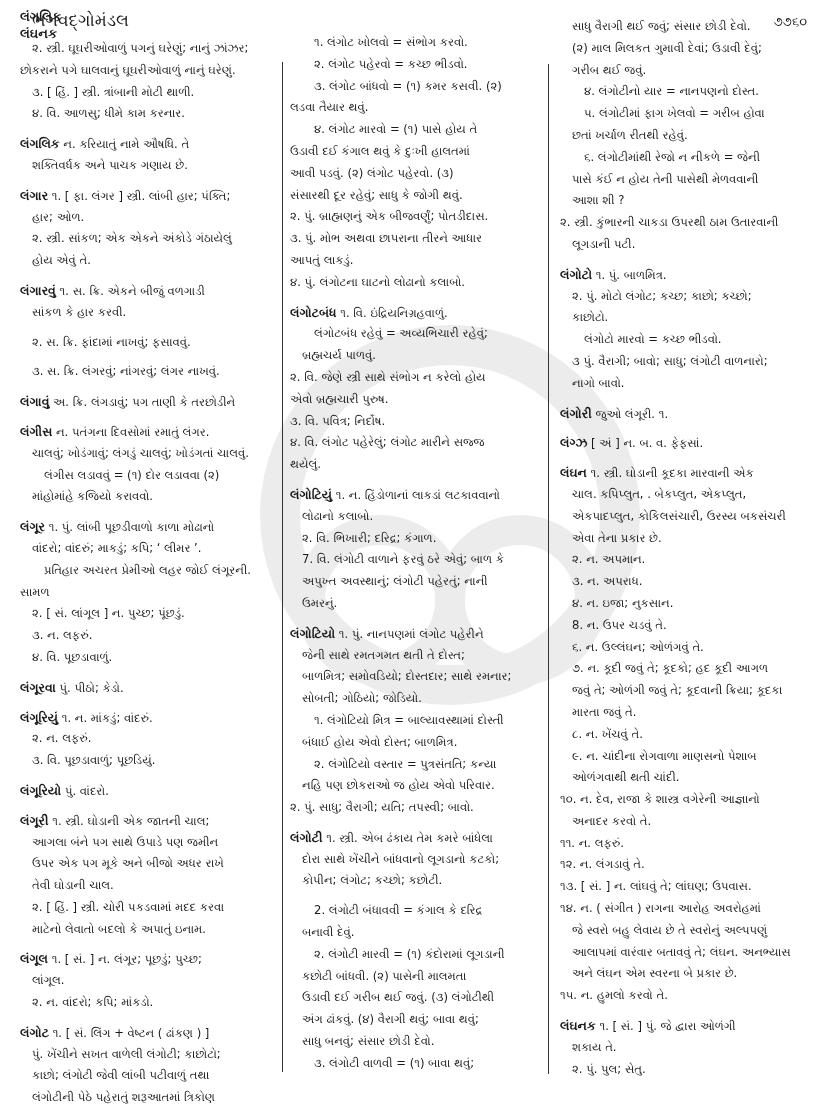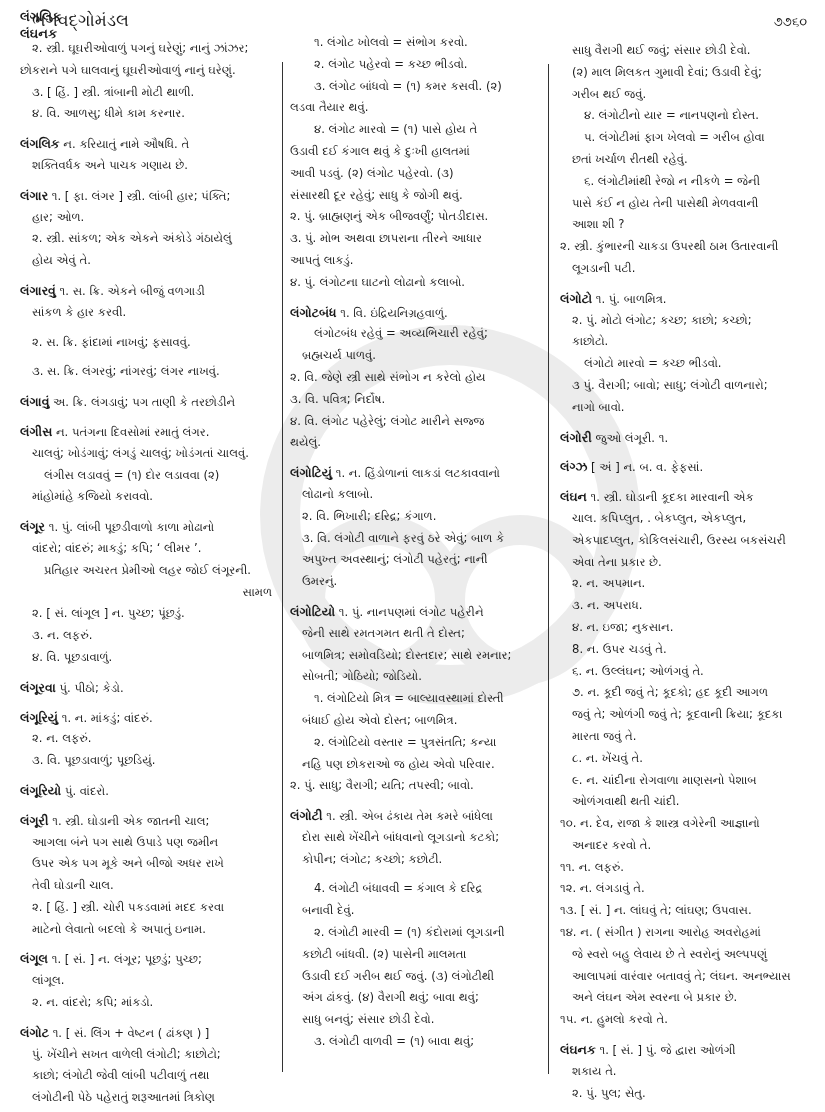--- a/index.html
+++ b/index.html
@@ -17,29 +17,29 @@
   .hdr { position:absolute; top:0; left:0; width:825px; height:56px; }
   .hdr .left { position:absolute; left:20px; top:8px; font-size:13px; font-weight:bold; line-height:17px; }
   .hdr .center { position:absolute; left:0; width:825px; top:10px; text-align:left; font-size:17px;padding-left:32px; }
   .hdr .right { position:absolute; right:18px; top:14px; font-size:13px;margin-left:17px; }
   .col {
     position:absolute; top:36px; font-size:11.6px; line-height:21.8px;
     white-space:nowrap; overflow:hidden;
   }
   .col1 { left:20px; width:258px; top:38px; }
   .col2 { left:290px; width:254px; top:32px; }
-  .col3 { left:560px; width:258px; top:40px; }
+  .col3 { left:560px; width:258px; top:16px; }
   .rule { position:absolute; width:1px; background:#333; }
   .rule1 { left:282px; top:62px; height:1010px; }
   .rule2 { left:548px; top:64px; height:1010px; }
   .ln { display:block; height:21.8px; }
   .ln.gap { margin-top:8px; }
   .ln.ind { padding-left:12px; }
   .ln.ind2 { padding-left:24px; }
-  .ln.right { text-align:right; padding-right:6px; }
+  .ln.right { text-align:left; padding-right:6px; }
   .hw { font-weight:bold; font-size:12.5px; }
 </style>
 </head>
 <body>
 
 <svg class="watermark" viewBox="0 0 380 430">
   <circle cx="190" cy="215" r="170" fill="none" stroke="#000" stroke-width="40"></circle>
   <circle cx="120" cy="300" r="70" fill="none" stroke="#000" stroke-width="30"></circle>
   <circle cx="260" cy="300" r="70" fill="none" stroke="#000" stroke-width="30"></circle>
 </svg>
@@ -113,42 +113,43 @@
     <span class="ln "><span>આવી પડવું. (૨) લંગોટ પહેરવો. (૩)</span></span>
     <span class="ln "><span>સંસારથી દૂર રહેવું; સાધુ કે જોગી થવું.</span></span>
     <span class="ln "><span>૨. પું. બ્રાહ્મણનું એક બીજવર્ણું; પોતડીદાસ.</span></span>
     <span class="ln "><span>૩. પું. મોભ અથવા છાપરાના તીરને આધાર</span></span>
     <span class="ln "><span>આપતું લાકડું.</span></span>
     <span class="ln "><span>૪. પું. લંગોટના ઘાટનો લોઢાનો કલાબો.</span></span>
     <span class="ln gap"><span class="hw">લંગોટબંધ</span><span> ૧. વિ. ઇંદ્રિયનિગ્રહવાળું.</span></span>
     <span class="ln ind2"><span>લંગોટબંધ રહેવું = અવ્યભિચારી રહેવું;</span></span>
     <span class="ln ind"><span>બ્રહ્મચર્ય પાળવું.</span></span>
     <span class="ln "><span>૨. વિ. જેણે સ્ત્રી સાથે સંભોગ ન કરેલો હોય</span></span>
+    <span class="ln "><span>એવો બ્રહ્મચારી પુરુષ.</span></span>
     <span class="ln "><span>૩. વિ. પવિત્ર; નિર્દોષ.</span></span>
     <span class="ln "><span>૪. વિ. લંગોટ પહેરેલું; લંગોટ મારીને સજ્જ</span></span>
     <span class="ln "><span>થયેલું.</span></span>
     <span class="ln gap"><span class="hw">લંગોટિયું</span><span> ૧. ન. હિંડોળાનાં લાકડાં લટકાવવાનો</span></span>
     <span class="ln ind"><span>લોઢાનો કલાબો.</span></span>
     <span class="ln ind"><span>૨. વિ. ભિખારી; દરિદ્ર; કંગાળ.</span></span>
-    <span class="ln ind"><span>૩. વિ. લંગોટી વાળાને ફરવું ઠરે એવું; બાળ કે</span></span>
+    <span class="ln ind"><span>7. વિ. લંગોટી વાળાને ફરવું ઠરે એવું; બાળ કે</span></span>
     <span class="ln ind"><span>અપુખ્ત અવસ્થાનું; લંગોટી પહેરતું; નાની</span></span>
     <span class="ln ind"><span>ઉમરનું.</span></span>
     <span class="ln gap"><span class="hw">લંગોટિયો</span><span> ૧. પું. નાનપણમાં લંગોટ પહેરીને</span></span>
     <span class="ln ind"><span>જેની સાથે રમતગમત થતી તે દોસ્ત;</span></span>
     <span class="ln ind"><span>બાળમિત્ર; સમોવડિયો; દોસ્તદાર; સાથે રમનાર;</span></span>
     <span class="ln ind"><span>સોબતી; ગોઠિયો; જોડિયો.</span></span>
     <span class="ln ind2"><span>૧. લંગોટિયો મિત્ર = બાલ્યાવસ્થામાં દોસ્તી</span></span>
     <span class="ln ind"><span>બંધાઈ હોય એવો દોસ્ત; બાળમિત્ર.</span></span>
     <span class="ln ind2"><span>૨. લંગોટિયો વસ્તાર = પુત્રસંતતિ; કન્યા</span></span>
     <span class="ln ind"><span>નહિ પણ છોકરાઓ જ હોય એવો પરિવાર.</span></span>
     <span class="ln "><span>૨. પું. સાધુ; વૈરાગી; યતિ; તપસ્વી; બાવો.</span></span>
     <span class="ln gap"><span class="hw">લંગોટી</span><span> ૧. સ્ત્રી. એબ ઢંકાય તેમ કમરે બાંધેલા</span></span>
     <span class="ln ind"><span>દોરા સાથે ખેંચીને બાંધવાનો લૂગડાનો કટકો;</span></span>
     <span class="ln ind"><span>કોપીન; લંગોટ; કચ્છો; કછોટી.</span></span>
-    <span class="ln ind2 gap"><span>4. લંગોટી બંધાવવી = કંગાલ કે દરિદ્ર</span></span>
+    <span class="ln ind2 gap"><span>2. લંગોટી બંધાવવી = કંગાલ કે દરિદ્ર</span></span>
     <span class="ln ind"><span>બનાવી દેવું.</span></span>
     <span class="ln ind2"><span>૨. લંગોટી મારવી = (૧) કંદોરામાં લૂગડાની</span></span>
     <span class="ln ind"><span>કછોટી બાંધવી. (૨) પાસેની માલમતા</span></span>
     <span class="ln ind"><span>ઉડાવી દઈ ગરીબ થઈ જવું. (૩) લંગોટીથી</span></span>
     <span class="ln ind"><span>અંગ ઢાંકવું. (૪) વૈરાગી થવું; બાવા થવું;</span></span>
     <span class="ln ind"><span>સાધુ બનવું; સંસાર છોડી દેવો.</span></span>
     <span class="ln ind2"><span>૩. લંગોટી વાળવી = (૧) બાવા થવું;</span></span>
   </div>
 <div class="col col3">
     <span class="ln ind"><span>સાધુ વૈરાગી થઈ જવું; સંસાર છોડી દેવો.</span></span>

